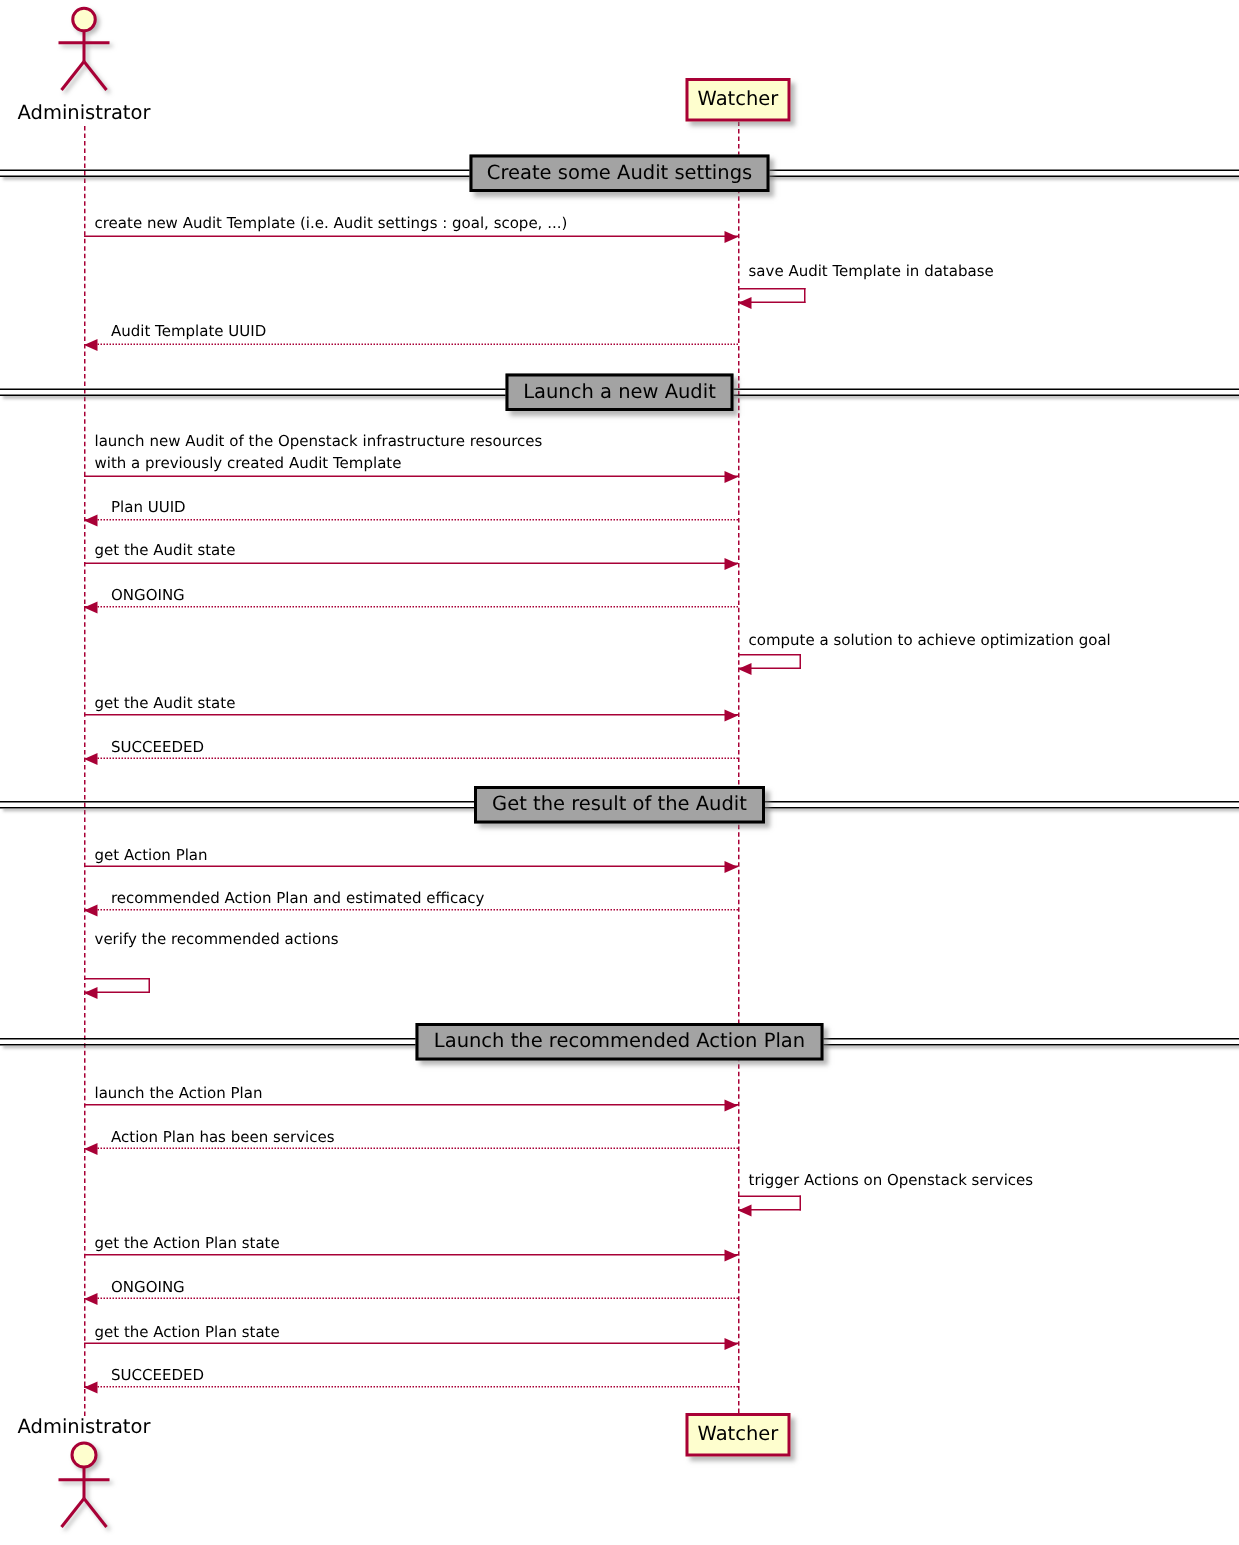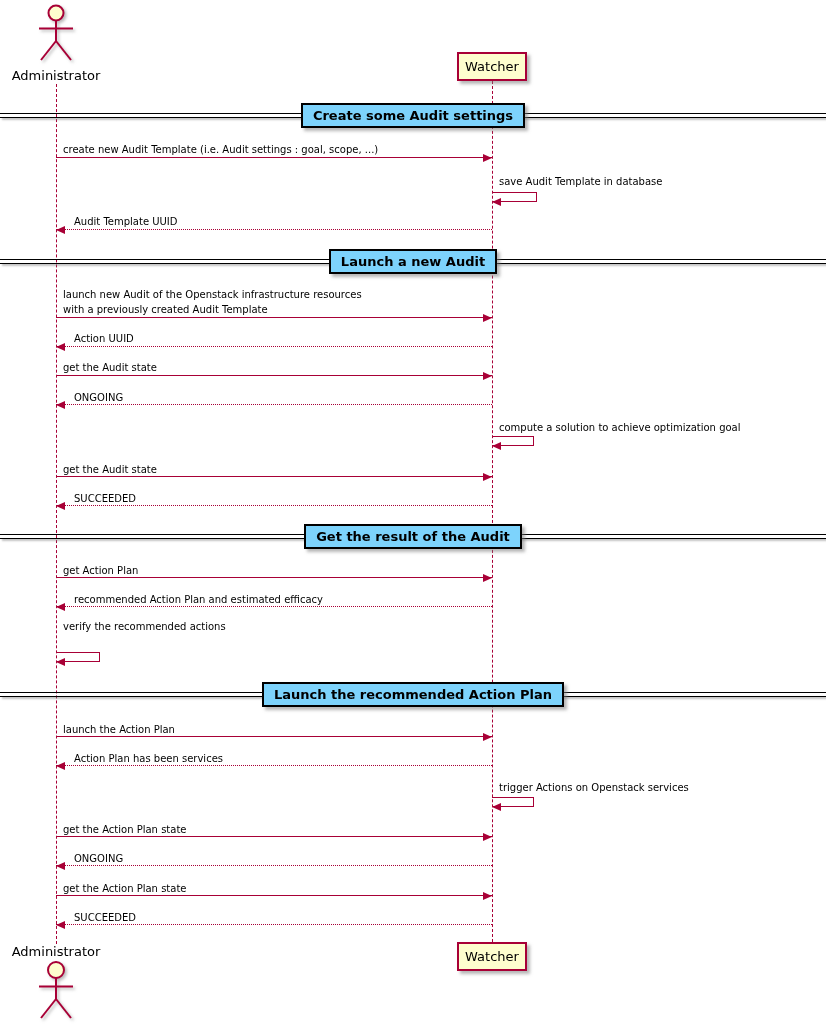--- a/index.html
+++ b/index.html
@@ -17,22 +17,22 @@
   }
   .actor-figure { position:absolute; filter:drop-shadow(2px 2px 1.5px rgba(120,120,120,0.5)); }
   .actor-label { position:absolute; left:0; width:112px; text-align:center; font-size:13px; white-space:nowrap; }
   .divider-lines {
     position:absolute; left:0; width:826px; height:3px;
     border-top:1px solid #000; border-bottom:1px solid #000;
     box-shadow:2px 2px 2px rgba(125,125,125,0.45);
   }
   .divider-row { position:absolute; left:0; width:826px; text-align:center; }
   .divider-box {
-    display:inline-block; background:#7dd3fc; border:2px solid #000;
-    padding:2px 10px; font-size:13px; font-weight:bold; line-height:17px;
+    display:inline-block; background:#a3a3a3; border:2px solid #000;
+    padding:2px 10px; font-size:13px; font-weight:normal; line-height:17px;
     box-shadow:3px 3px 3px rgba(125,125,125,0.55);
   }
   .mlabel { position:absolute; font-size:10px; line-height:15px; white-space:nowrap; }
   .mline { position:absolute; height:0; }
   .solid  { border-top:1px solid #A80036; }
   .dotted { border-top:1px dotted #A80036; }
   .head-r { position:absolute; width:0; height:0;
     border-left:9px solid #A80036; border-top:4px solid transparent; border-bottom:4px solid transparent; }
   .head-l { position:absolute; width:0; height:0;
     border-right:9px solid #A80036; border-top:4px solid transparent; border-bottom:4px solid transparent; }
@@ -80,21 +80,21 @@
   <div class="divider-lines" style="top:259px"></div>
   <div class="divider-row" style="top:249px">
     <span class="divider-box">Launch a new Audit</span>
   </div>
 
   <div class="mlabel" style="left:63px; top:287px">launch new Audit of the Openstack infrastructure resources</div>
   <div class="mlabel" style="left:63px; top:302px">with a previously created Audit Template</div>
   <div class="mline solid" style="left:56px; top:317px; width:436px"></div>
   <div class="head-r" style="left:483px; top:314px"></div>
 
-  <div class="mlabel" style="left:74px; top:331px">Action UUID</div>
+  <div class="mlabel" style="left:74px; top:331px">Plan UUID</div>
   <div class="mline dotted" style="left:56px; top:346px; width:436px"></div>
   <div class="head-l" style="left:56px; top:343px"></div>
 
   <div class="mlabel" style="left:63px; top:360px">get the Audit state</div>
   <div class="mline solid" style="left:56px; top:375px; width:436px"></div>
   <div class="head-r" style="left:483px; top:372px"></div>
 
   <div class="mlabel" style="left:74px; top:390px">ONGOING</div>
   <div class="mline dotted" style="left:56px; top:404px; width:436px"></div>
   <div class="head-l" style="left:56px; top:401px"></div>

